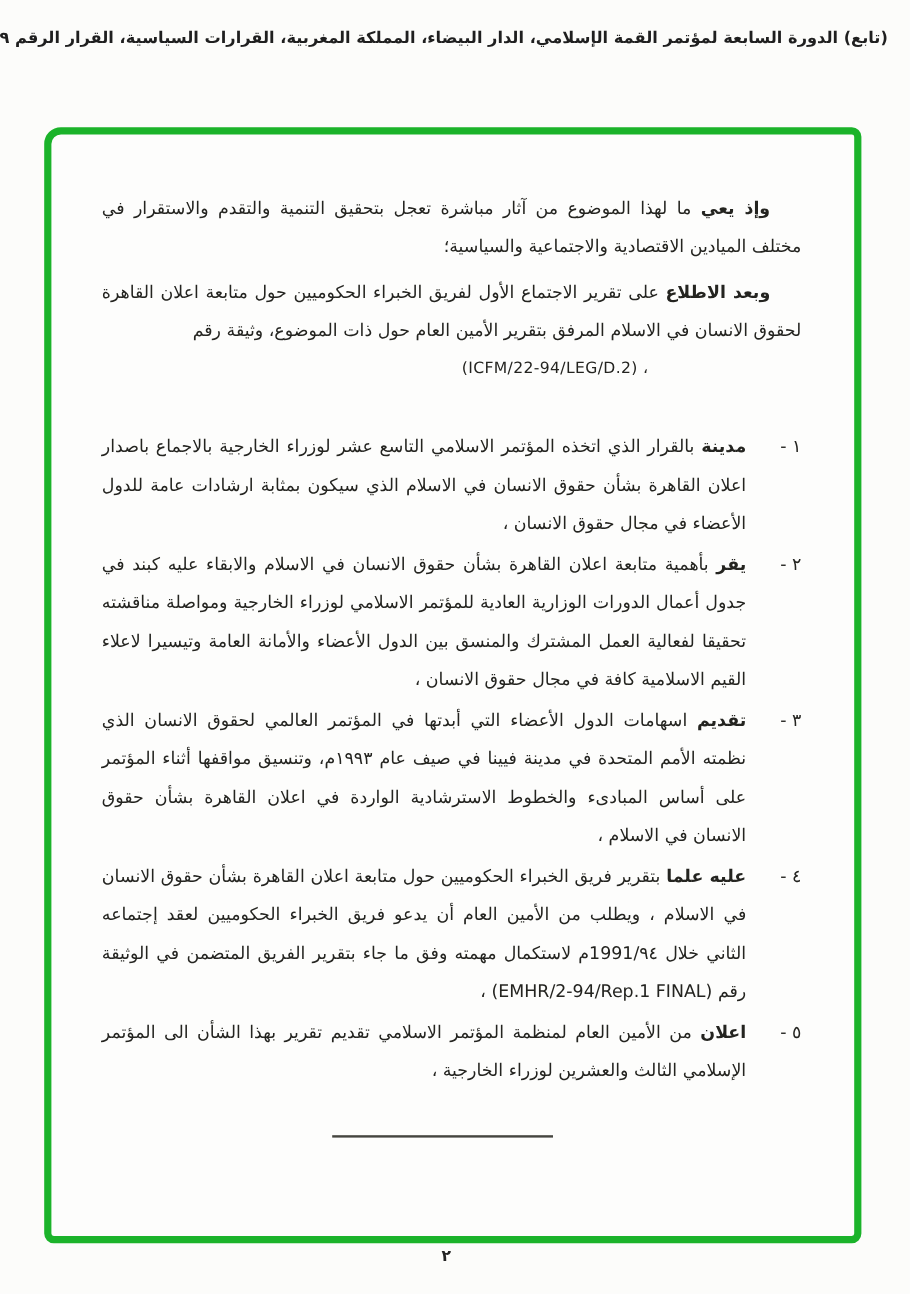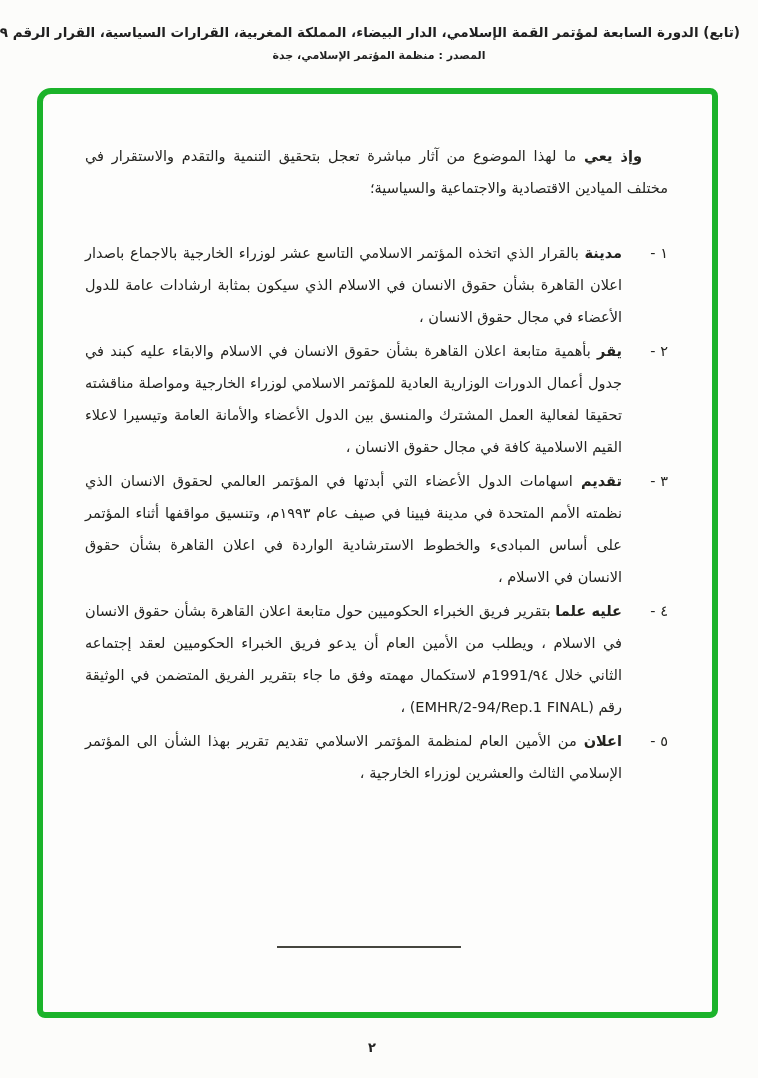--- a/index.html
+++ b/index.html
@@ -10,21 +10,21 @@
   }
   
   .header{
     position:absolute;top:24px;left:18px;right:18px;
     direction:rtl;text-align:center;font-weight:bold;
   }
   .header-line1{font-size:13.5px;white-space:nowrap;letter-spacing:-0.2px;}
   .header-line2{font-size:11px;margin-top:9px;}
   
   .frame{
-    position:absolute;left:37px;top:88px;
+    position:absolute;left:37px;top:106px;
     width:681px;height:930px;box-sizing:border-box;
     border:6px solid #1bb32a;
     border-radius:14px 8px 8px 8px;
     background:#fdfdfc;
   }
   .content{
     position:absolute;top:0;left:0;right:0;
     padding:46px 44px 0 42px;
     direction:rtl;text-align:justify;
     font-size:14.5px;line-height:32px;color:#242420;
@@ -50,31 +50,35 @@
   .page-number{
     position:absolute;top:1040px;left:0;width:744px;
     text-align:center;font-size:13px;font-weight:bold;color:#222;
   }
 </style>
 </head>
 <body>
 
 <div class="header">
   <div class="header-line1">(تابع) الدورة السابعة لمؤتمر القمة الإسلامي، الدار البيضاء، المملكة المغربية، القرارات السياسية، القرار الرقم ٧/٣٩-س (ق.أ)</div>
-  <div class="header-line2">المصدر :   منظمة المؤتمر الإسلامي، جدة</div>
 </div>
 
 <div class="frame">
   <div class="content">
 
     <div class="preamble">
       <p>
         <span class="lead">وإذ يعي</span>
         <span>ما لهذا الموضوع من آثار مباشرة تعجل بتحقيق التنمية والتقدم والاستقرار في مختلف الميادين الاقتصادية والاجتماعية والسياسية؛</span>
       </p>
+      <p>
+        <span class="lead">وبعد الاطلاع</span>
+        <span>على تقرير الاجتماع الأول لفريق الخبراء الحكوميين حول متابعة اعلان القاهرة لحقوق الانسان في الاسلام المرفق بتقرير الأمين العام حول ذات الموضوع، وثيقة رقم</span>
+      </p>
+      <div class="docref latin">(ICFM/22-94/LEG/D.2) ،</div>
     </div>
 
     <div class="items">
 
       <div class="item">
         <div class="item-num">١ -</div>
         <div class="item-text">
           <span class="lead">مدينة</span>
           <span>بالقرار الذي اتخذه المؤتمر الاسلامي التاسع عشر لوزراء الخارجية بالاجماع باصدار اعلان القاهرة بشأن حقوق الانسان في الاسلام الذي سيكون بمثابة ارشادات عامة للدول الأعضاء في مجال حقوق الانسان ،</span>
         </div>

